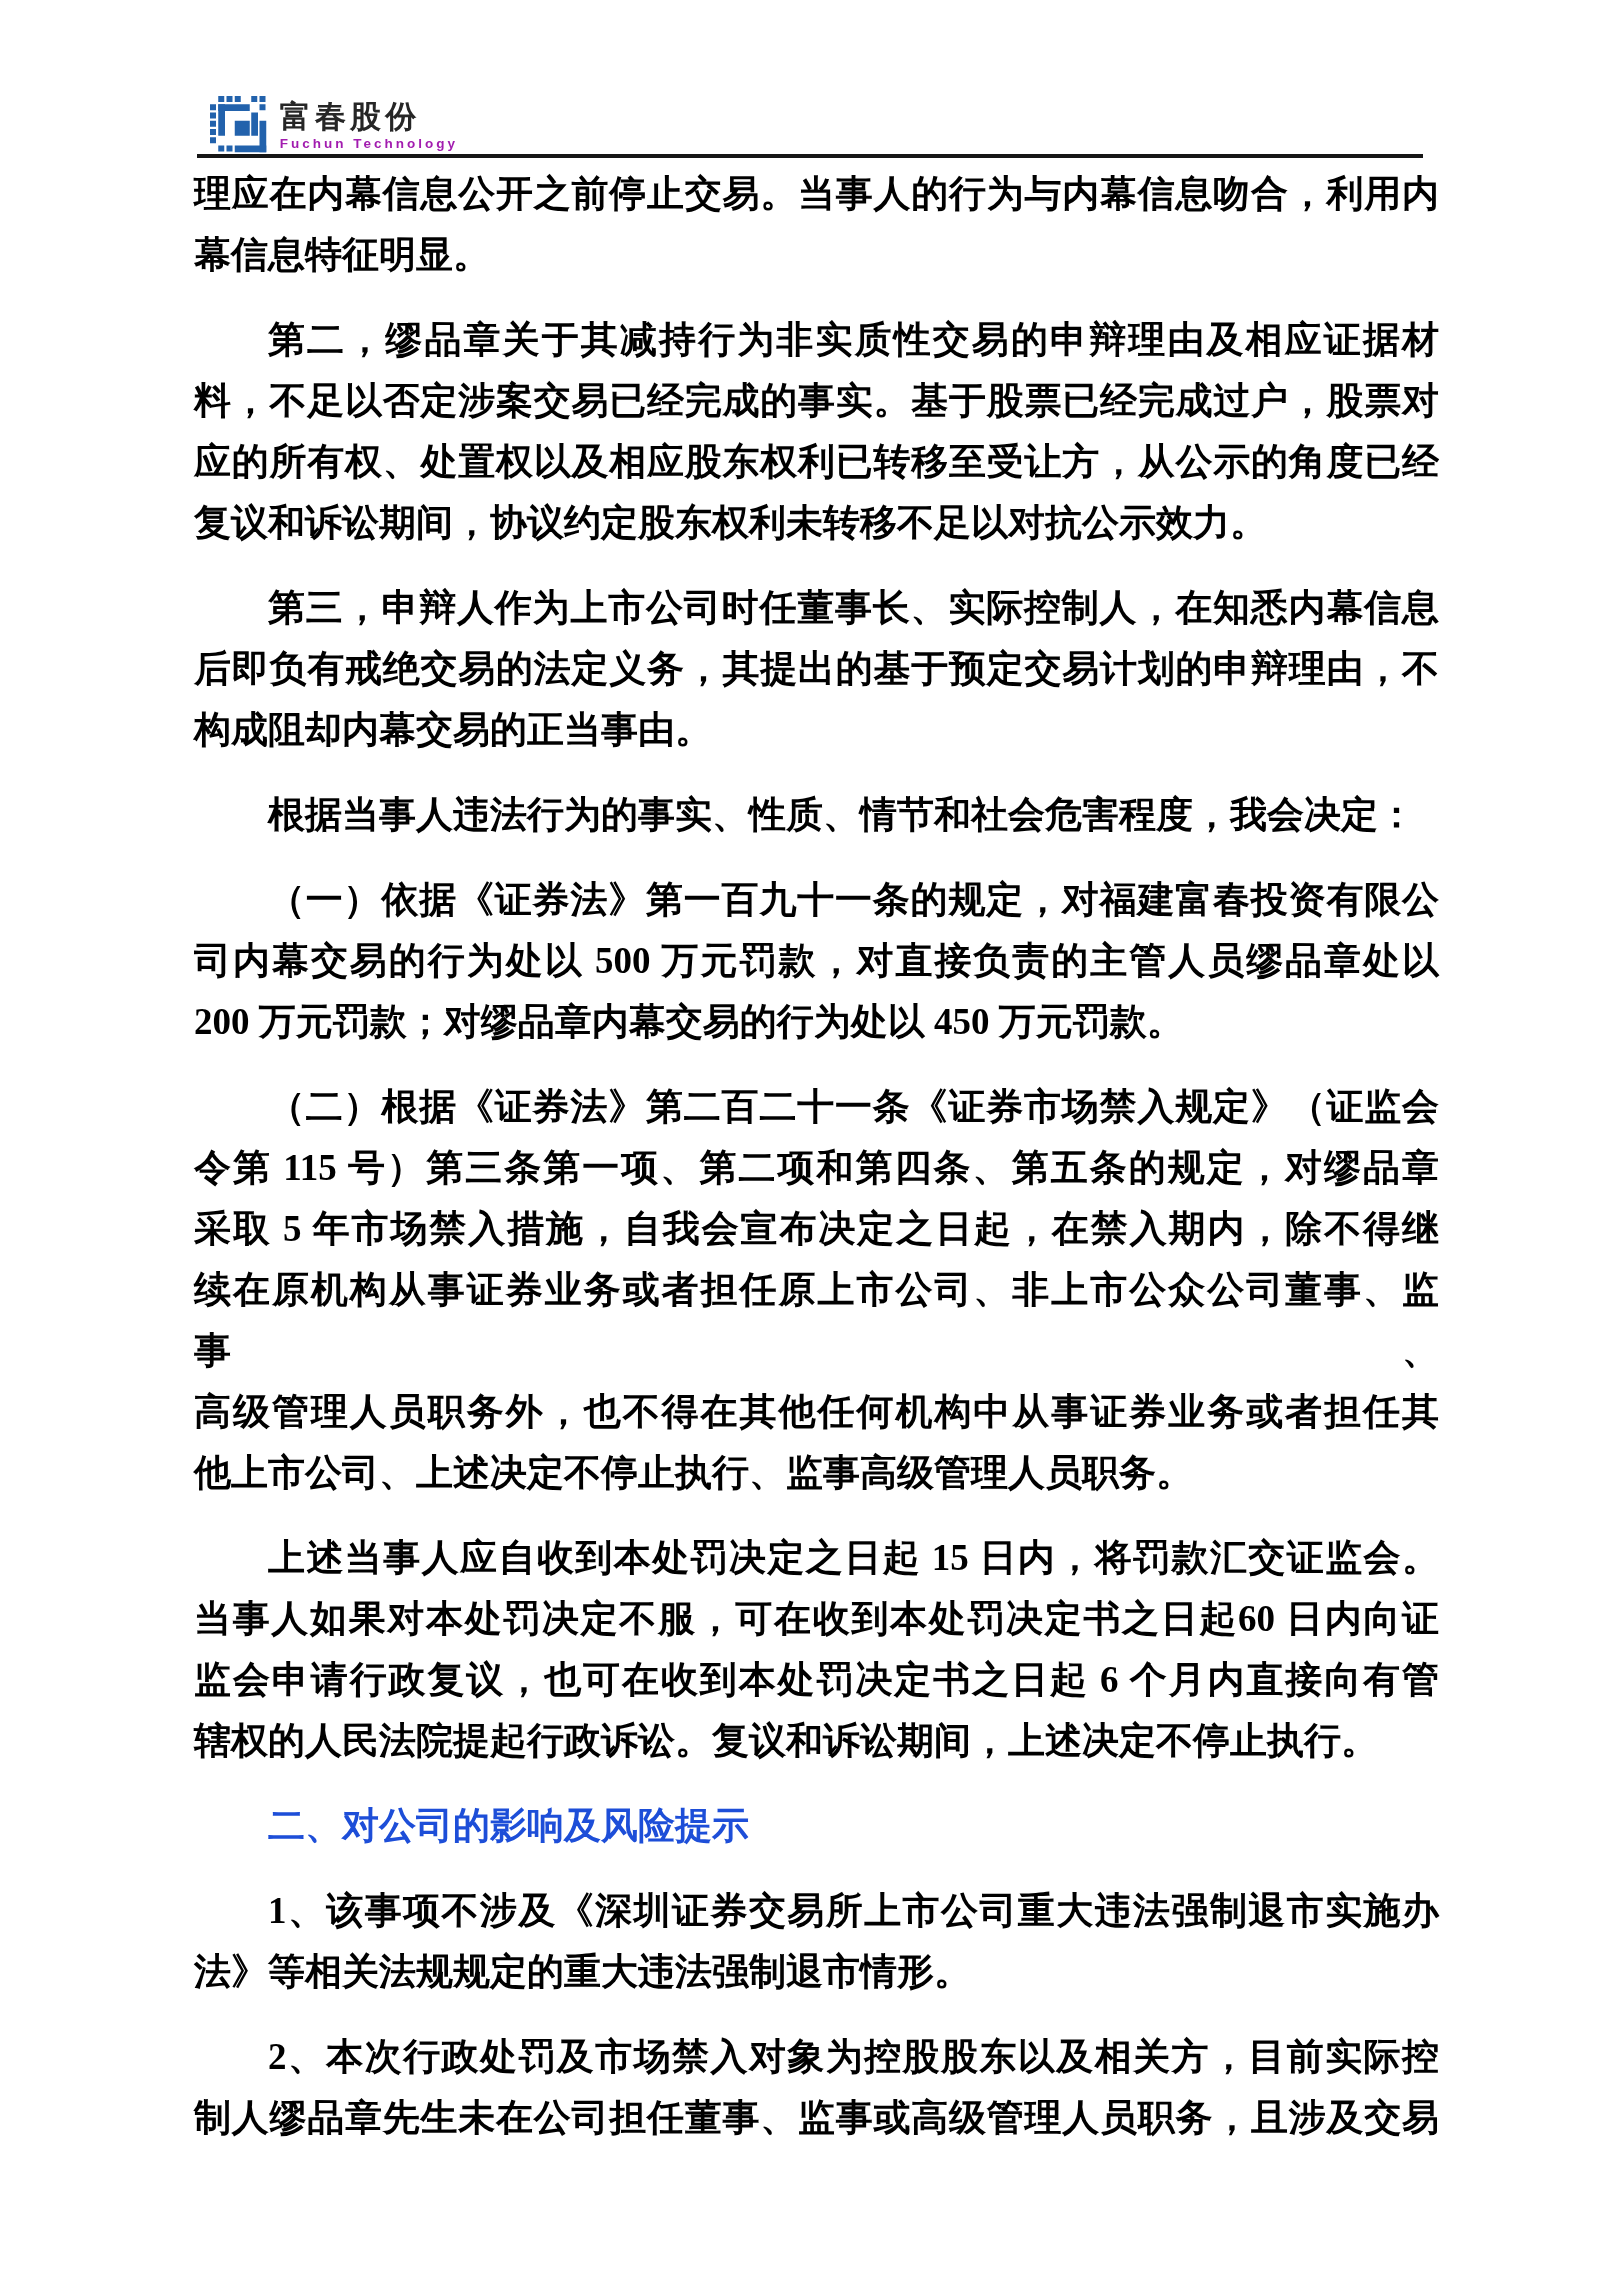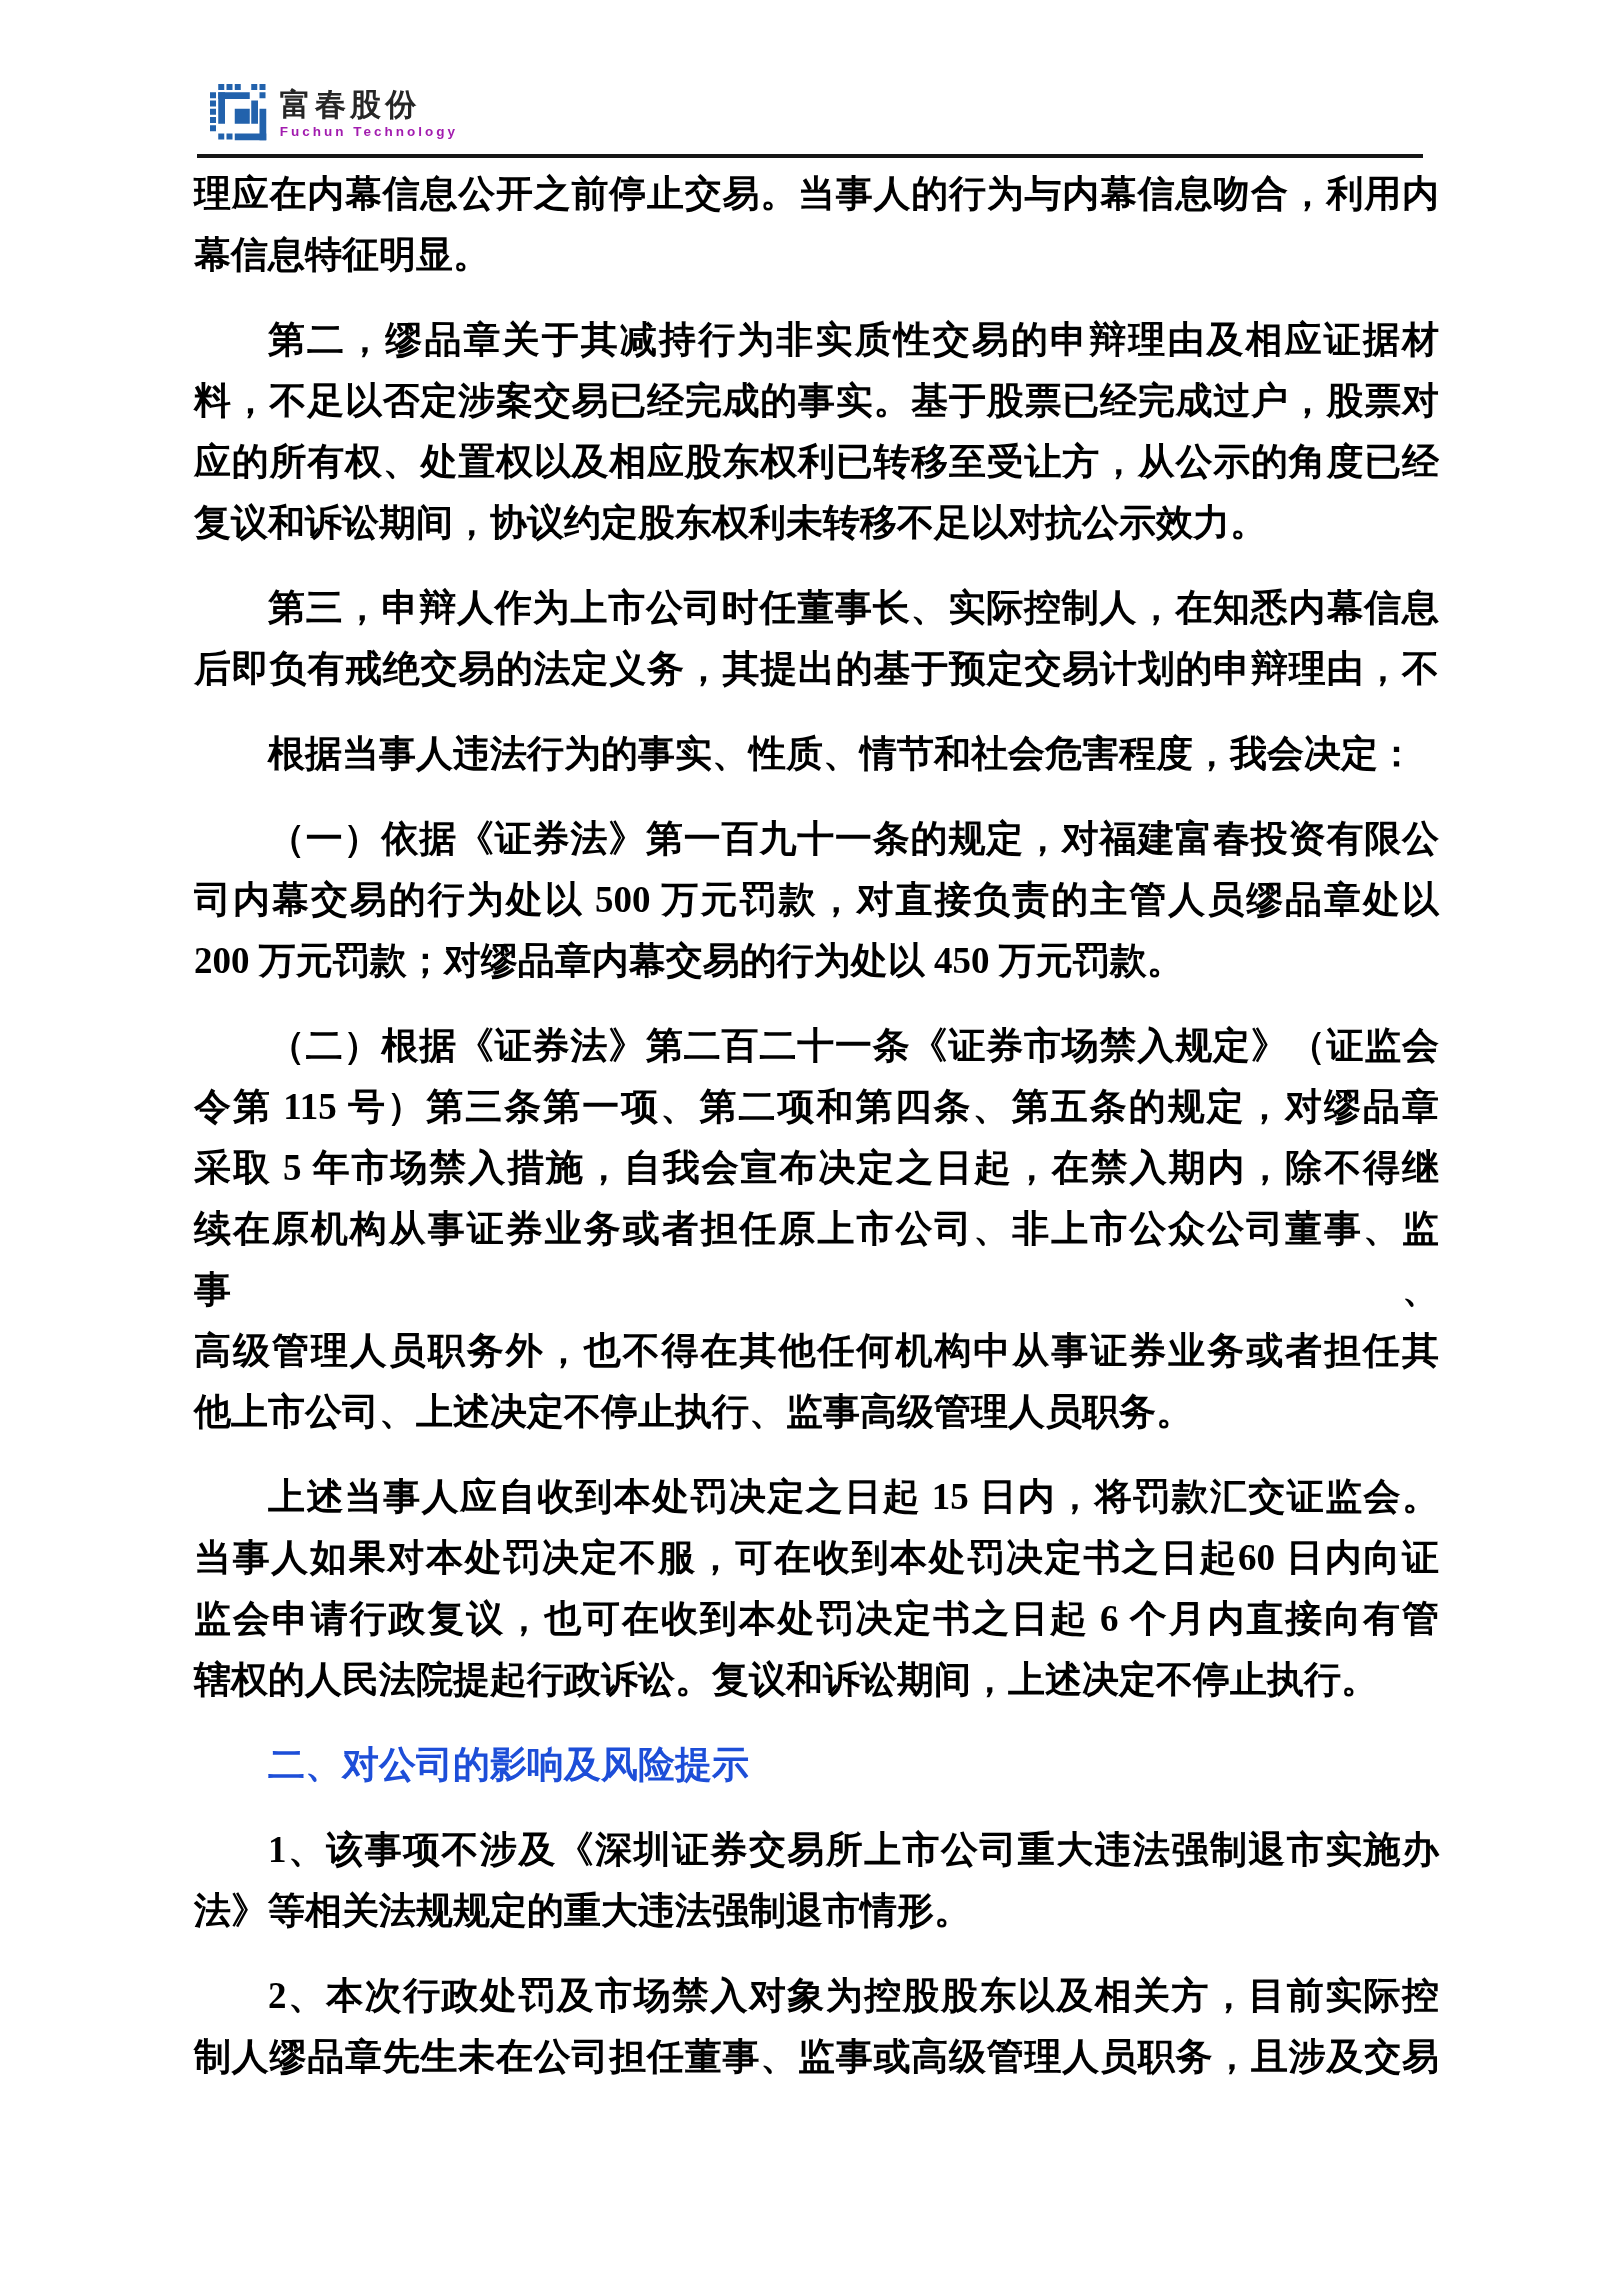--- a/index.html
+++ b/index.html
@@ -5,21 +5,21 @@
   html,body{margin:0;padding:0;background:#9a9a9a;}
   .page{
     position:relative;
     width:1623px;height:2295px;
     background:#ffffff;
     font-family:"Liberation Serif","DejaVu Serif",serif;
     color:#000;
     overflow:hidden;
   }
   
-  .logo{position:absolute;left:210px;top:84px;display:flex;align-items:flex-start;}
+  .logo{position:absolute;left:210px;top:96px;display:flex;align-items:flex-start;}
   .logo-mark{width:57px;height:57px;display:block;}
   .logo-text{margin-left:12.7px;padding-top:5px;}
   .brand-cn{
     font-family:"Liberation Sans","DejaVu Sans",sans-serif;
     font-weight:bold;font-size:31px;line-height:32px;
     color:#262626;letter-spacing:4.2px;white-space:nowrap;
   }
   .brand-en{
     font-family:"Liberation Sans","DejaVu Sans",sans-serif;
     font-weight:bold;font-size:13.5px;line-height:17px;margin-top:1.7px;
@@ -110,20 +110,21 @@
     <div class="para">
       <div class="line indent">第二，缪品章关于其减持行为非实质性交易的申辩理由及相应证据材</div>
       <div class="line">料，不足以否定涉案交易已经完成的事实。基于股票已经完成过户，股票对</div>
       <div class="line">应的所有权、处置权以及相应股东权利已转移至受让方，从公示的角度已经</div>
       <div class="line end">复议和诉讼期间，协议约定股东权利未转移不足以对抗公示效力。</div>
     </div>
 
     <div class="para">
       <div class="line indent">第三，申辩人作为上市公司时任董事长、实际控制人，在知悉内幕信息</div>
       <div class="line">后即负有戒绝交易的法定义务，其提出的基于预定交易计划的申辩理由，不</div>
+      <div class="line end">构成阻却内幕交易的正当事由。</div>
     </div>
 
     <div class="para">
       <div class="line end indent">根据当事人违法行为的事实、性质、情节和社会危害程度，我会决定：</div>
     </div>
 
     <div class="para">
       <div class="line indent">（一）依据《证券法》第一百九十一条的规定，对福建富春投资有限公</div>
       <div class="line">司内幕交易的行为处以 500 万元罚款，对直接负责的主管人员缪品章处以</div>
       <div class="line end">200 万元罚款；对缪品章内幕交易的行为处以 450 万元罚款。</div>

